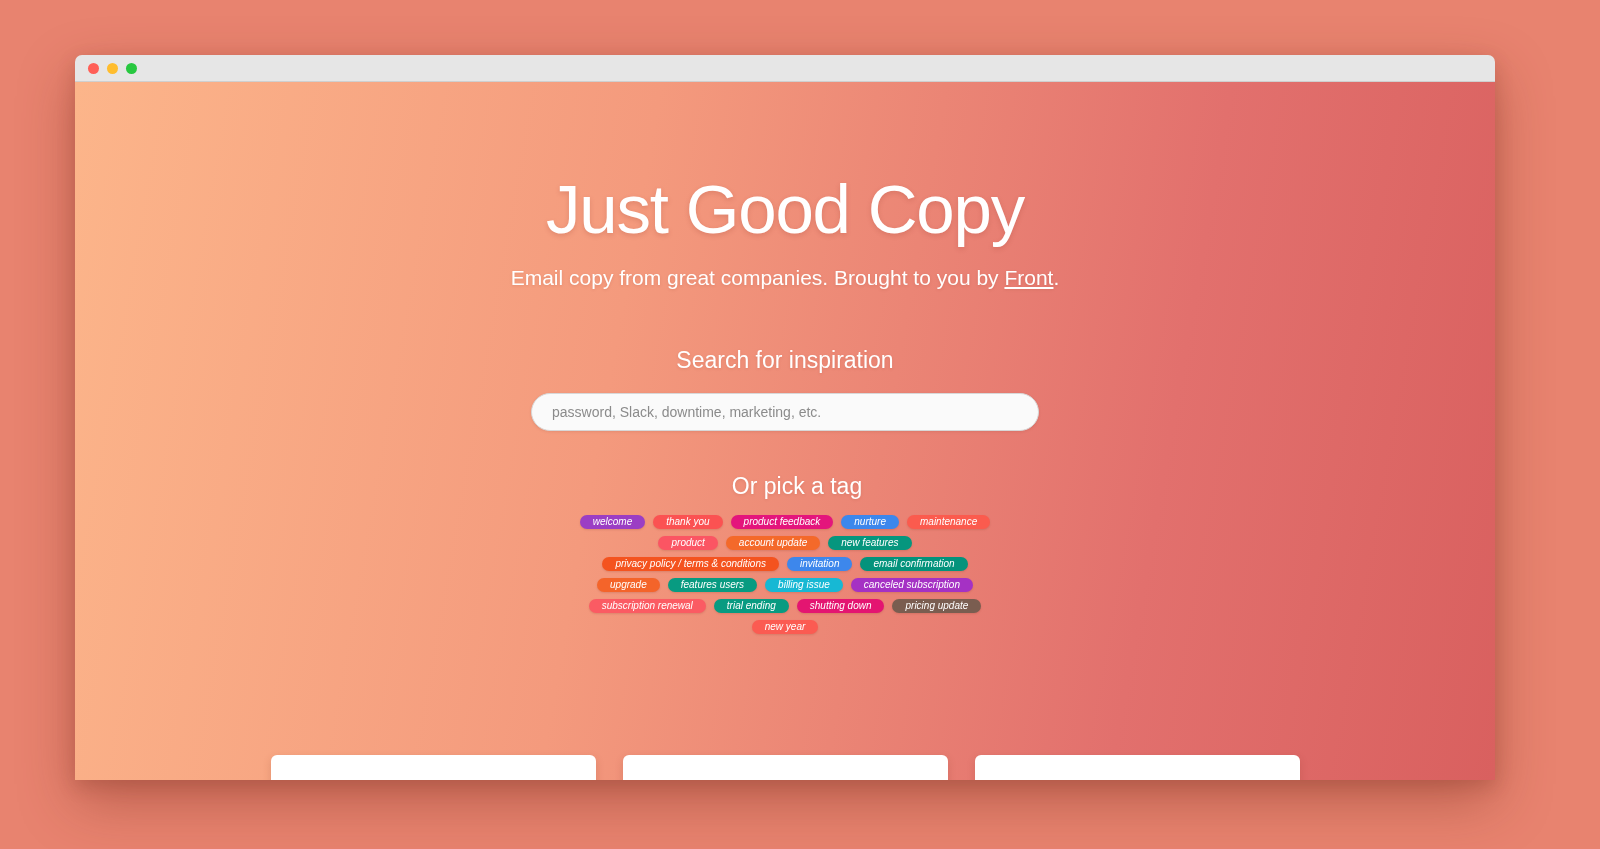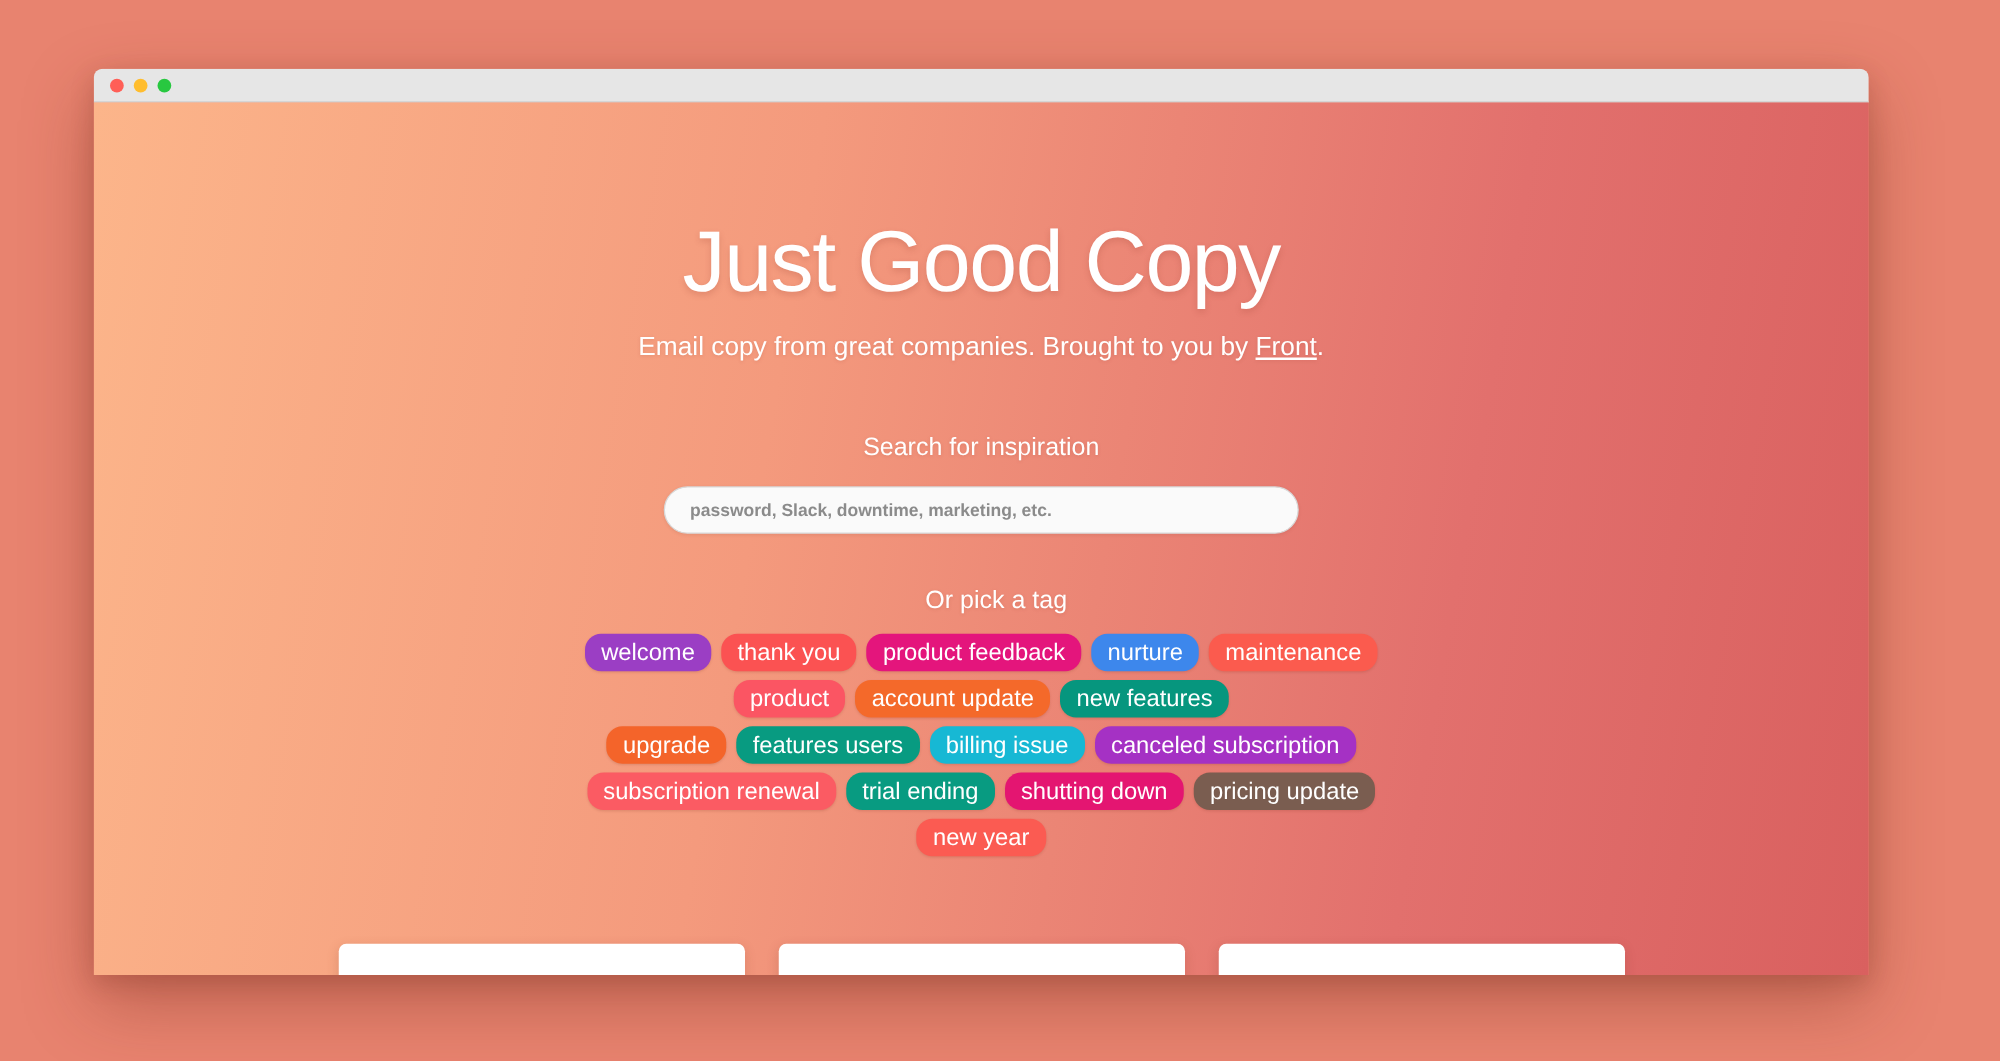--- a/index.html
+++ b/index.html
@@ -81,21 +81,21 @@
 
   .tagline a {
     color: #ffffff;
     text-decoration: underline;
   }
 
   
   .section-label {
     text-align: center;
     color: #ffffff;
-    font-size: 20px;
+    font-size: 23px;
     font-weight: 400;
     text-shadow: 0 1px 3px rgba(150, 60, 45, 0.18);
   }
 
   .search-label { margin-top: 57px; }
 
   .search-wrap {
     margin: 19px auto 0;
     width: 508px;
   }
@@ -105,21 +105,20 @@
     height: 38px;
     border-radius: 19px;
     border: 1px solid #d8d8d8;
     background: #fafafa;
     padding: 0 20px;
     font-family: "Liberation Sans", sans-serif;
     font-size: 14px;
     color: #14532d;
     outline: none;
     box-shadow: 0 1px 3px rgba(120, 50, 35, 0.12);
-    font-weight: bold;
   }
   .search-input::placeholder { color: #8b8b8b; }
 
   
   .tags-label { margin-top: 42px; padding-left: 24px; }
 
   .tag-rows {
     margin-top: 15px;
     display: flex;
     flex-direction: column;
@@ -129,29 +128,30 @@
 
   .tag-row {
     display: flex;
     justify-content: center;
     gap: 8px;
   }
 
   .tag {
     display: inline-flex;
     align-items: center;
-    height: 30px;
+    height: 14px;
     padding: 0 13px;
     border-radius: 13px;
     color: #ffffff;
-    font-size: 19px;
+    font-size: 10px;
     line-height: 1;
     white-space: nowrap;
     cursor: pointer;
     box-shadow: 0 1px 2px rgba(120, 50, 35, 0.18);
+    font-style: italic;
   }
 
   
   .cards {
     position: absolute;
     left: 0;
     right: 0;
     top: 673px;
     display: flex;
     justify-content: center;
@@ -204,20 +204,25 @@
           <span class="tag" style="background: rgb(228, 21, 124);">product feedback</span>
           <span class="tag" style="background: rgb(61, 135, 236);">nurture</span>
           <span class="tag" style="background: rgb(251, 91, 78);">maintenance</span>
         </div>
         <div class="tag-row">
           <span class="tag" style="background: rgb(251, 85, 99);">product</span>
           <span class="tag" style="background: rgb(244, 105, 42);">account update</span>
           <span class="tag" style="background: rgb(6, 150, 126);">new features</span>
         </div>
         <div class="tag-row">
+          <span class="tag" style="background: rgb(244, 83, 31);">privacy policy / terms &amp; conditions</span>
+          <span class="tag" style="background: rgb(61, 135, 236);">invitation</span>
+          <span class="tag" style="background: rgb(3, 147, 124);">email confirmation</span>
+        </div>
+        <div class="tag-row">
           <span class="tag" style="background: rgb(244, 100, 42);">upgrade</span>
           <span class="tag" style="background: rgb(8, 155, 129);">features users</span>
           <span class="tag" style="background: rgb(23, 184, 212);">billing issue</span>
           <span class="tag" style="background: rgb(165, 49, 196);">canceled subscription</span>
         </div>
         <div class="tag-row">
           <span class="tag" style="background: rgb(251, 91, 99);">subscription renewal</span>
           <span class="tag" style="background: rgb(8, 155, 129);">trial ending</span>
           <span class="tag" style="background: rgb(228, 21, 113);">shutting down</span>
           <span class="tag" style="background: rgb(122, 93, 80);">pricing update</span>

